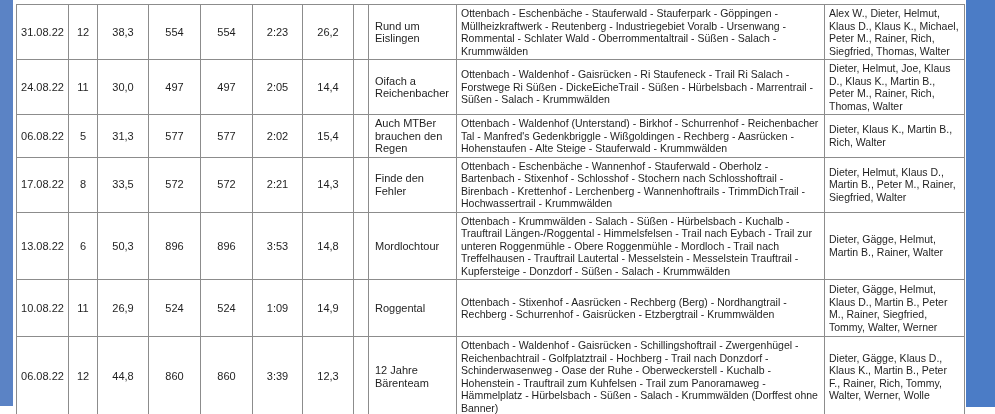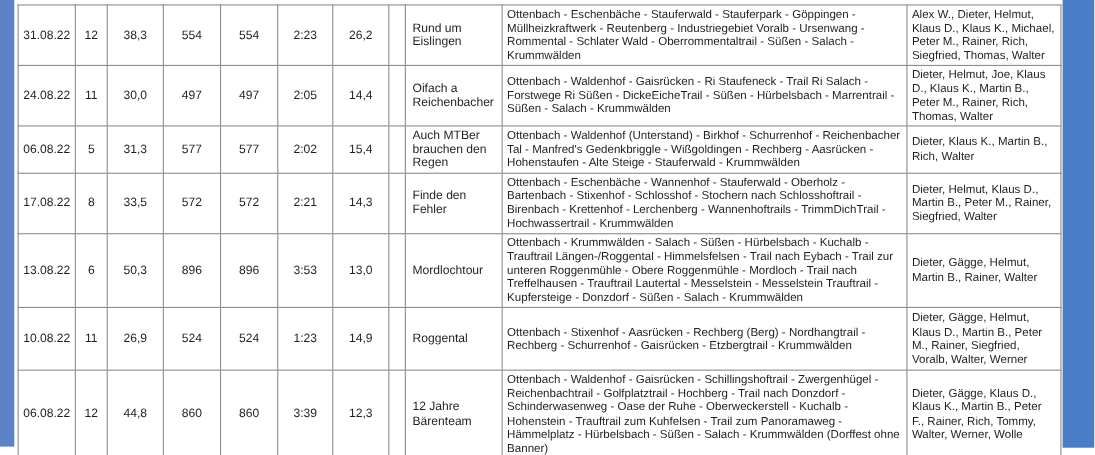--- a/index.html
+++ b/index.html
@@ -112,38 +112,38 @@
         <td class="route">Ottenbach - Eschenbäche - Wannenhof - Stauferwald - Oberholz - Bartenbach - Stixenhof - Schlosshof - Stochern nach Schlosshoftrail - Birenbach - Krettenhof - Lerchenberg - Wannenhoftrails - TrimmDichTrail - Hochwassertrail - Krummwälden</td>
         <td class="people">Dieter, Helmut, Klaus D., Martin B., Peter M., Rainer, Siegfried, Walter</td>
       </tr>
       <tr>
         <td class="num">13.08.22</td>
         <td class="num">6</td>
         <td class="num">50,3</td>
         <td class="num">896</td>
         <td class="num">896</td>
         <td class="num">3:53</td>
-        <td class="num">13,0</td>
+        <td class="num">14,8</td>
         <td class="num"></td>
         <td class="tour">Mordlochtour</td>
         <td class="route">Ottenbach - Krummwälden - Salach - Süßen - Hürbelsbach - Kuchalb - Trauftrail Längen-/Roggental - Himmelsfelsen - Trail nach Eybach - Trail zur unteren Roggenmühle - Obere Roggenmühle - Mordloch - Trail nach Treffelhausen - Trauftrail Lautertal - Messelstein - Messelstein Trauftrail - Kupfersteige - Donzdorf - Süßen - Salach - Krummwälden</td>
         <td class="people">Dieter, Gägge, Helmut, Martin B., Rainer, Walter</td>
       </tr>
       <tr>
         <td class="num">10.08.22</td>
         <td class="num">11</td>
         <td class="num">26,9</td>
         <td class="num">524</td>
         <td class="num">524</td>
-        <td class="num">1:23</td>
+        <td class="num">1:09</td>
         <td class="num">14,9</td>
         <td class="num"></td>
         <td class="tour">Roggental</td>
         <td class="route">Ottenbach - Stixenhof - Aasrücken - Rechberg (Berg) - Nordhangtrail - Rechberg - Schurrenhof - Gaisrücken - Etzbergtrail - Krummwälden</td>
-        <td class="people">Dieter, Gägge, Helmut, Klaus D., Martin B., Peter M., Rainer, Siegfried, Voralb, Walter, Werner</td>
+        <td class="people">Dieter, Gägge, Helmut, Klaus D., Martin B., Peter M., Rainer, Siegfried, Tommy, Walter, Werner</td>
       </tr>
       <tr>
         <td class="num">06.08.22</td>
         <td class="num">12</td>
         <td class="num">44,8</td>
         <td class="num">860</td>
         <td class="num">860</td>
         <td class="num">3:39</td>
         <td class="num">12,3</td>
         <td class="num"></td>

